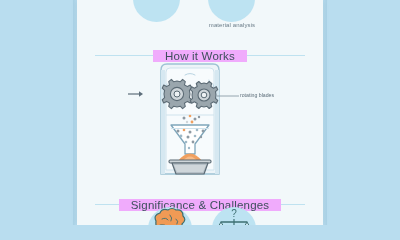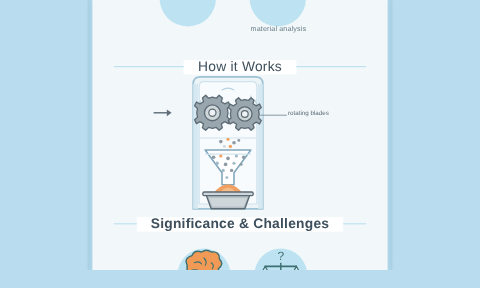--- a/index.html
+++ b/index.html
@@ -25,25 +25,25 @@
   
   .section-head{
     position:absolute;left:0;width:246px;text-align:center;
   }
   .section-head .rule{
     position:absolute;left:18px;right:18px;top:50%;height:1px;
     background:#bfe2f0;
   }
   .section-head .ttl{
     position:relative;display:inline-block;
-    background:#ffffff;padding:0 12px;
+    background:#f0abfc;padding:0 12px;
     font-size:11.5px;color:#3d4f5c;letter-spacing:.2px;
   }
   #head-works{top:46px;}
-  #head-signif{top:177px;font-weight:bold;}
+  #head-signif{top:195px;}
 
   
   .circ{position:absolute;border-radius:50%;background:#bde3f2;}
   .caption{
     position:absolute;text-align:center;font-size:6px;color:#6a7c88;
     letter-spacing:.1px;white-space:nowrap;
   }
 
   
   #machine{position:absolute;left:141px;top:62px;width:118px;height:116px;}

